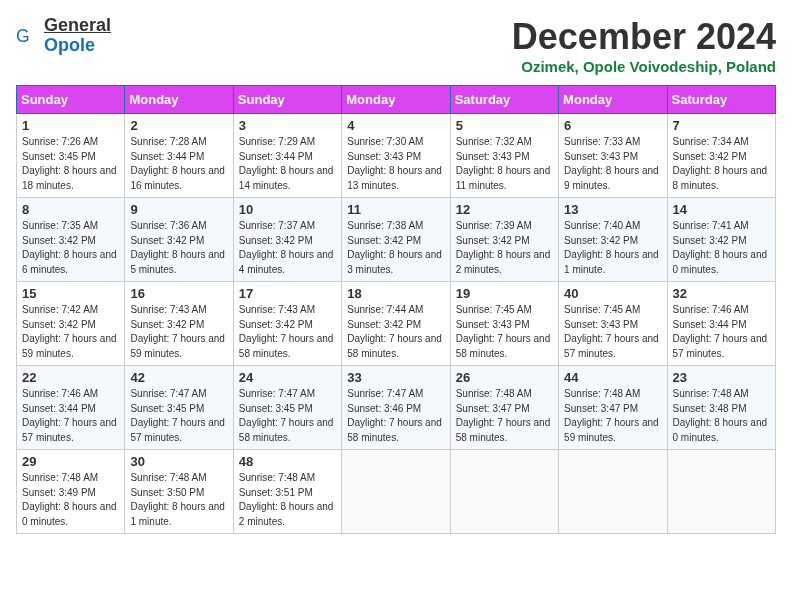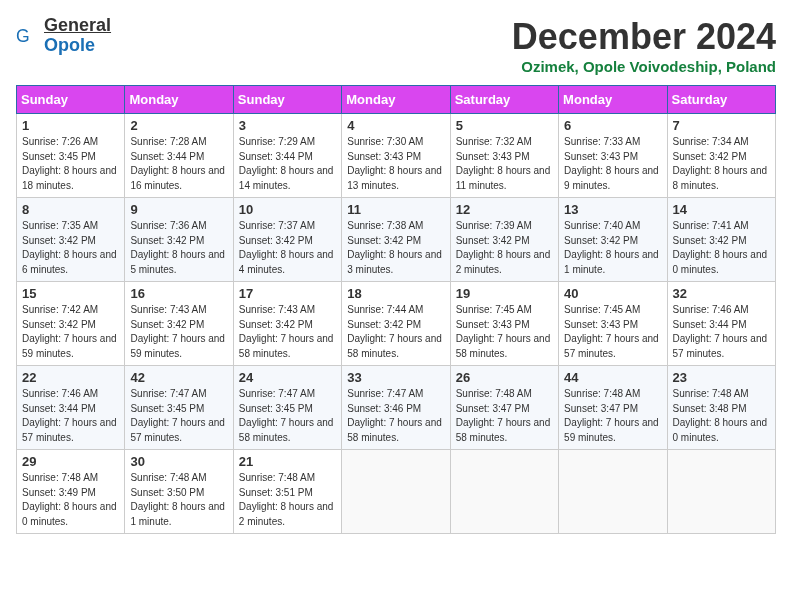--- a/index.html
+++ b/index.html
@@ -242,21 +242,21 @@
       <tr>
         <td>
           <span class="day-number">29</span>
           <div class="day-info">Sunrise: 7:48 AM<br>Sunset: 3:49 PM<br>Daylight: 8 hours and 0 minutes.</div>
         </td>
         <td>
           <span class="day-number">30</span>
           <div class="day-info">Sunrise: 7:48 AM<br>Sunset: 3:50 PM<br>Daylight: 8 hours and 1 minute.</div>
         </td>
         <td>
-          <span class="day-number">21</span>
+          <span class="day-number">48</span>
           <div class="day-info">Sunrise: 7:48 AM<br>Sunset: 3:51 PM<br>Daylight: 8 hours and 2 minutes.</div>
         </td>
         <td class="empty-cell"></td>
         <td class="empty-cell"></td>
         <td class="empty-cell"></td>
         <td class="empty-cell"></td>
       </tr>
     </tbody>
 </table>
 

